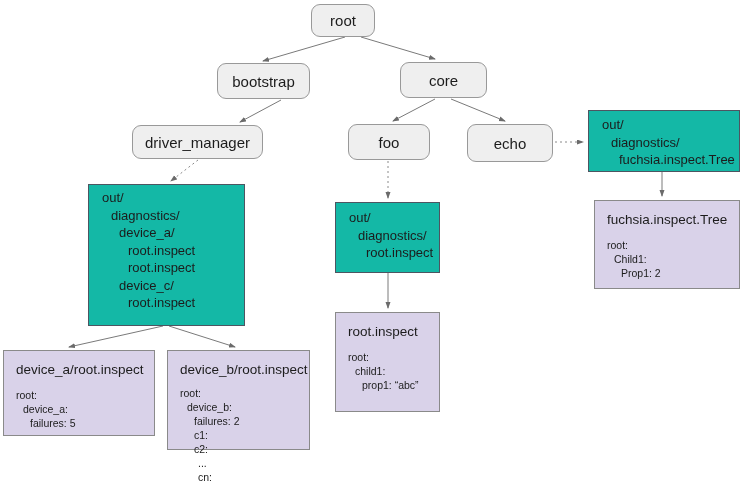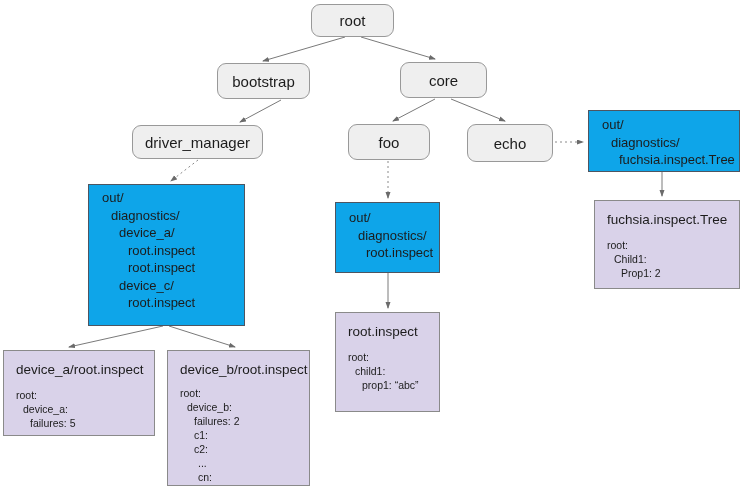--- a/index.html
+++ b/index.html
@@ -7,51 +7,51 @@
     position:relative;width:742px;height:494px;background:#ffffff;
     font-family:"Liberation Sans",sans-serif;color:#1c1c1c;overflow:hidden;
   }
   .edges{position:absolute;left:0;top:0;z-index:0;}
   .node{
     position:absolute;z-index:2;background:#efefef;border:1px solid #999999;
     border-radius:9px;display:flex;align-items:center;justify-content:center;
     font-size:15px;box-sizing:border-box;
   }
   .bluebox{
-    position:absolute;z-index:1;background:#0ea5e9;border:1px solid #4d5561;
+    position:absolute;z-index:1;background:#14b8a6;border:1px solid #4d5561;
     box-sizing:border-box;font-size:13px;line-height:17.5px;
     padding:4px 3px 3px 13px;
   }
   .purplebox{
     position:absolute;z-index:1;background:#d9d2e9;border:1px solid #8a8a8a;
     box-sizing:border-box;
   }
   .ptitle{font-size:13.5px;margin:11px 0 0 12px;}
   .pbody{font-size:10.5px;line-height:14px;margin:11px 0 0 12px;}
   .bline,.pline{white-space:pre;}
   
   .b0{padding-left:0;} .b1{padding-left:9px;} .b2{padding-left:17px;} .b3{padding-left:26px;}
   
   .p0{padding-left:0;} .p1{padding-left:7px;} .p2{padding-left:14px;} .p3{padding-left:18px;}
 
-  #node-root{left:311px;top:4px;width:83px;height:33px;}
+  #node-root{left:311px;top:4px;width:64px;height:33px;}
   #node-bootstrap{left:217px;top:63px;width:93px;height:36px;}
   #node-core{left:400px;top:62px;width:87px;height:36px;}
   #node-driver{left:132px;top:125px;width:131px;height:34px;}
   #node-foo{left:348px;top:124px;width:82px;height:36px;}
   #node-echo{left:467px;top:124px;width:86px;height:38px;}
 
   #box-driver-out{left:88px;top:184px;width:157px;height:142px;}
   #box-foo-out{left:335px;top:202px;width:105px;height:71px;padding-top:6px;}
   #box-echo-out{left:588px;top:110px;width:152px;height:62px;padding-top:5px;}
 
   #box-echo-tree{left:594px;top:200px;width:146px;height:89px;}
   #box-foo-inspect{left:335px;top:312px;width:105px;height:100px;}
   #box-device-a{left:3px;top:350px;width:152px;height:86px;}
-  #box-device-b{left:167px;top:350px;width:143px;height:136px;}
+  #box-device-b{left:167px;top:350px;width:143px;height:100px;}
   #box-device-b .pbody{margin-top:9px;}
 </style>
 </head>
 <body>
 
 <div class="canvas">
 
   <svg class="edges" width="742" height="494">
     <defs>
       <marker id="arr" markerWidth="8" markerHeight="6" refX="6" refY="2.5" orient="auto">

